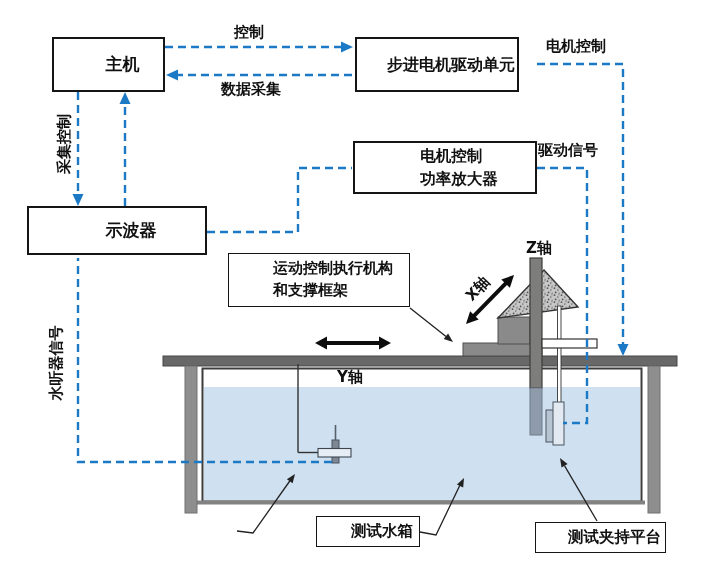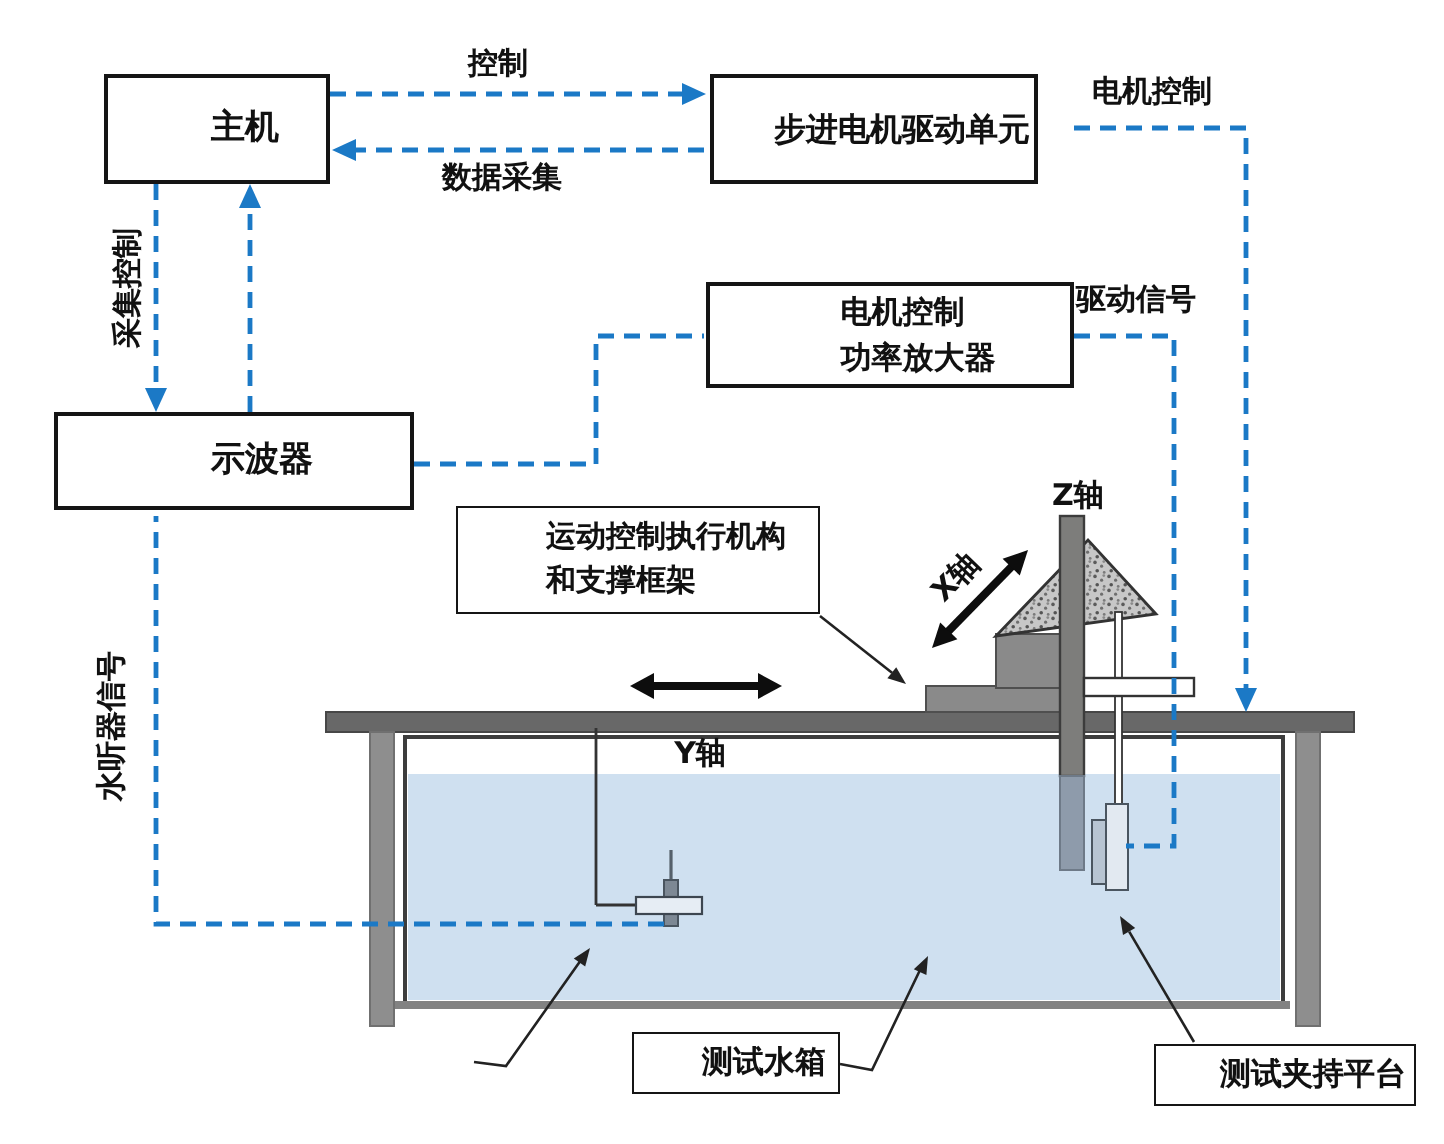--- a/index.html
+++ b/index.html
@@ -118,21 +118,21 @@
   <div class="ebox thin" style="left:228px;top:253px;width:182px;height:54px;font-size:15px;">
     <span>
       <span>运动控制执行机构</span><br>
       <span>和支撑框架</span>
     </span>
   </div>
 
 
   <div class="ebox thin" style="left:316px;top:516px;width:104px;height:31px;font-size:15.5px;">测试水箱</div>
 
-  <div class="ebox thin" style="left:535px;top:522px;width:131px;height:31px;font-size:15.5px;margin-left:42px;">测试夹持平台</div>
+  <div class="ebox thin" style="left:535px;top:522px;width:131px;height:31px;font-size:15.5px;">测试夹持平台</div>
 
   <div class="llabel" style="left:249px;top:32px;">控制</div>
   <div class="llabel" style="left:251px;top:89px;">数据采集</div>
   <div class="llabel rot90" style="left:64px;top:144px;">采集控制</div>
   <div class="llabel" style="left:576px;top:46px;">电机控制</div>
   <div class="llabel" style="left:568px;top:150px;">驱动信号</div>
   <div class="llabel rot90" style="left:56px;top:363px;">水听器信号</div>
 
   <div class="llabel" style="left:350px;top:329px;margin-top:48px;">Y轴</div>
   <div class="llabel rotx" style="left:478px;top:289px;">X轴</div>

